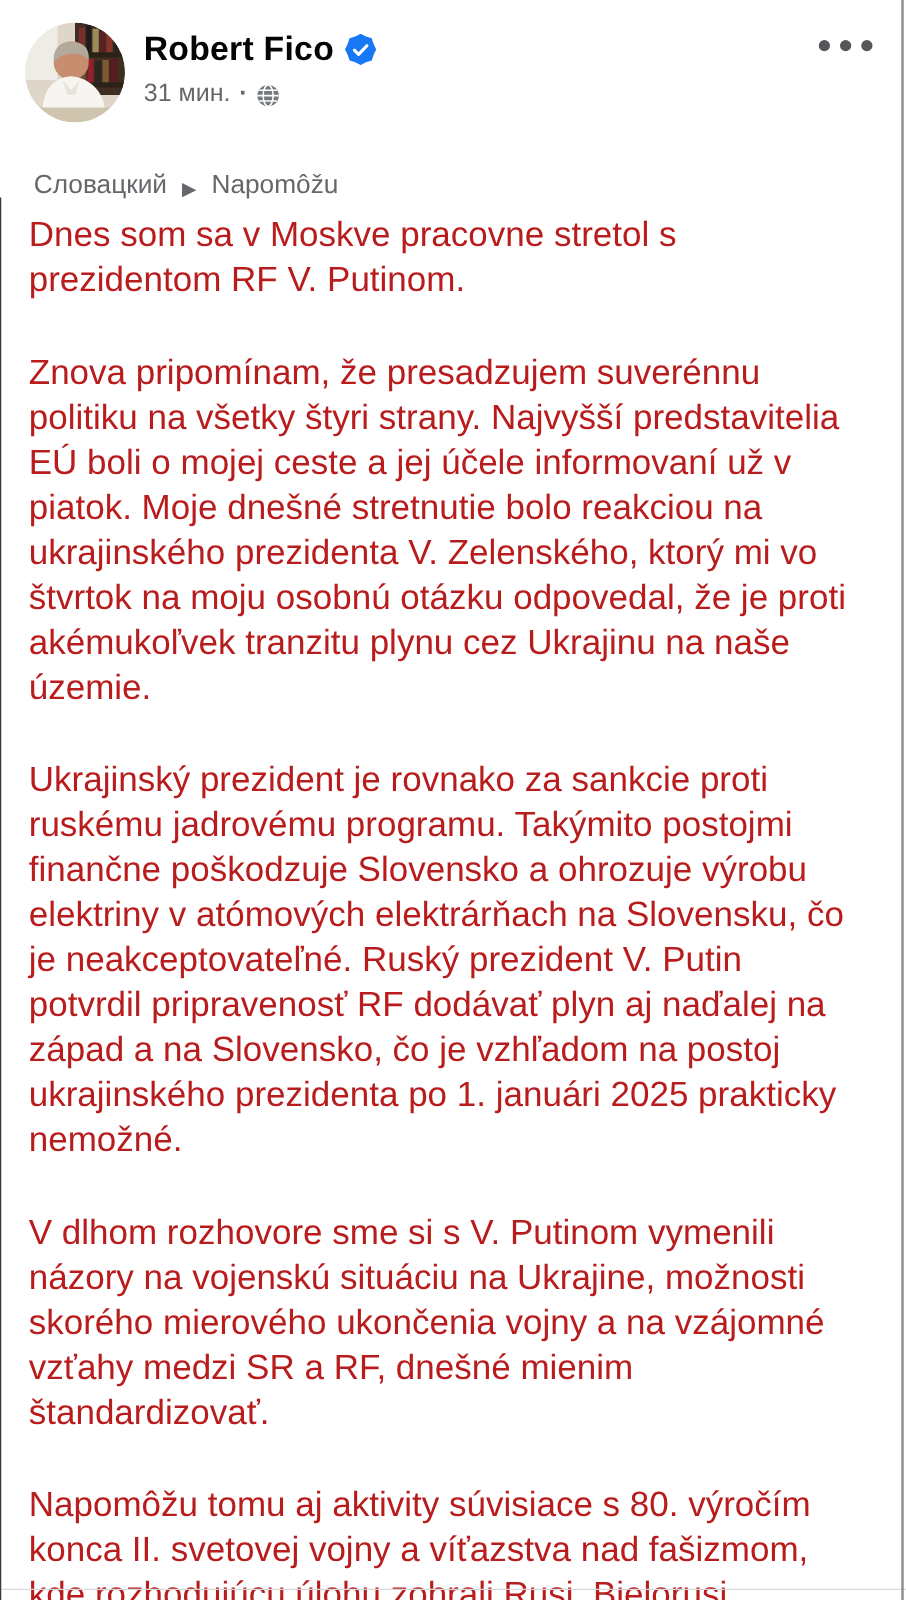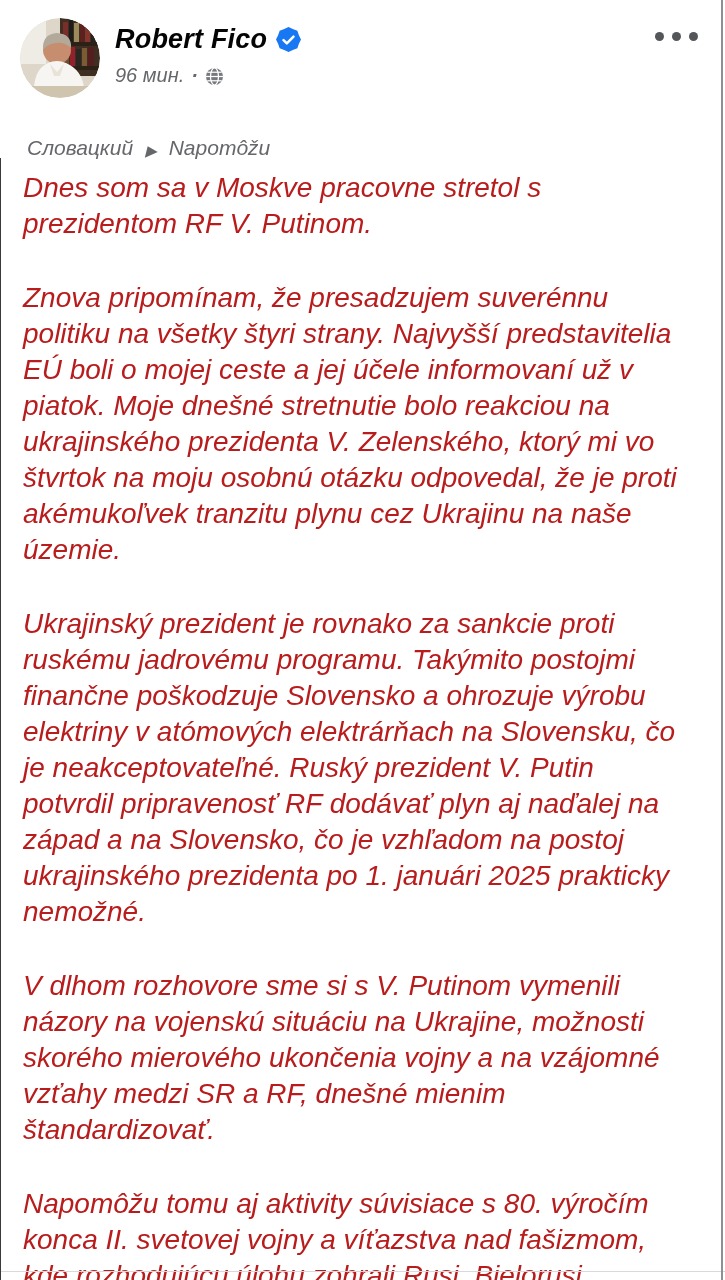--- a/index.html
+++ b/index.html
@@ -4,21 +4,21 @@
 <style>
   * { margin: 0; padding: 0; box-sizing: border-box; }
   html, body { background: #ffffff; }
   body {
     width: 725px; height: 1280px;
     position: relative;
     overflow: hidden;
     font-family: "Liberation Sans", sans-serif;
     color: #121212;
   }
-  .post-card { position: relative; width: 100%; height: 100%; background: #fff; font-style: italic; }
+  .post-card { position: relative; width: 100%; height: 100%; background: #fff; }
 
   
   .header { position: absolute; top: 18px; left: 20px; right: 24px; display: flex; align-items: flex-start; }
   .avatar {
     width: 80px; height: 80px; border-radius: 50%;
     overflow: hidden; flex: 0 0 80px; cursor: pointer;
   }
   .avatar svg { display: block; }
   .header-text { margin-left: 15px; padding-top: 6px; }
   .name-row { display: flex; align-items: center; }
@@ -103,21 +103,21 @@
       <div class="name-row">
         <span class="author-name">Robert Fico</span>
         <span class="badge">
           <svg width="25" height="25" viewBox="0 0 24 24">
             <polygon fill="#1877f2" points="24,12 21.98,16.13 20.49,20.49 16.13,21.98 12,24 7.87,21.98 3.51,20.49 2.02,16.13 0,12 2.02,7.87 3.51,3.51 7.87,2.02 12,0 16.13,2.02 20.49,3.51 21.98,7.87"></polygon>
             <path d="M7.2 12.6l3.2 3.2 6.4-6.6" stroke="#ffffff" stroke-width="2.4" fill="none" stroke-linecap="round" stroke-linejoin="round"></path>
           </svg>
         </span>
       </div>
       <div class="meta-row">
-        <span>96 мин.</span>
+        <span>31 мин.</span>
         <span class="meta-sep">·</span>
         <span class="globe">
           <svg width="19" height="19" viewBox="0 0 20 20">
             <circle cx="10" cy="10" r="9" fill="#75787d"></circle>
             <g stroke="#ffffff" stroke-width="1.3" fill="none">
               <ellipse cx="10" cy="10" rx="4.2" ry="9"></ellipse>
               <line x1="1" y1="10" x2="19" y2="10"></line>
               <line x1="2.4" y1="5.5" x2="17.6" y2="5.5"></line>
               <line x1="2.4" y1="14.5" x2="17.6" y2="14.5"></line>
             </g>

